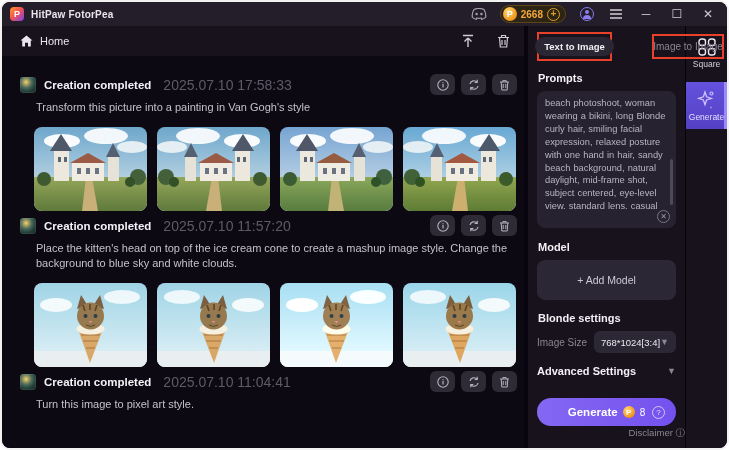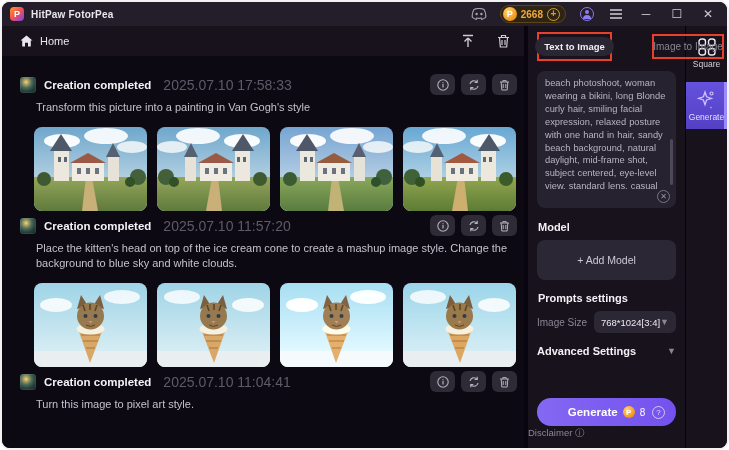--- a/index.html
+++ b/index.html
@@ -67,21 +67,21 @@
   .setting-row{display:flex;align-items:center;justify-content:space-between;margin-bottom:4px;}
   .setting-label{font-size:10px;color:#8a8694;}
   .size-select{display:flex;align-items:center;background:#2b2734;border-radius:6px;height:22px;padding:0 7px;color:#ece9f0;font-size:9.5px;}
   .adv-row{display:flex;align-items:center;justify-content:space-between;margin-top:12px;}
   .adv-label{font-size:11px;font-weight:bold;color:#f2f0f4;}
   .chev{color:#8a8694;font-size:9px;}
   .gen-btn{position:absolute;left:9px;right:9px;top:372px;height:28px;border-radius:14px;background:linear-gradient(90deg,#8468f2,#7451ee);display:flex;align-items:center;justify-content:center;gap:5px;color:#fff;}
   .gen-btn .lbl{font-size:11.5px;font-weight:bold;}
   .gen-btn .cost{font-size:10px;}
   .help-circle{position:absolute;right:11px;top:7.5px;width:13px;height:13px;border:1.2px solid rgba(255,255,255,.65);border-radius:50%;font-size:8px;line-height:11px;text-align:center;color:rgba(255,255,255,.8);}
-  .disclaimer{position:absolute;left:0;right:0;top:401px;text-align:left;font-size:9.5px;color:#8a8694;}
+  .disclaimer{position:absolute;left:0;right:0;top:401px;text-align:right;font-size:9.5px;color:#8a8694;}
 
   
   .side-item{display:flex;flex-direction:column;align-items:center;gap:3px;padding:8px 0 7px;color:#d5d2da;font-size:8.5px;}
   .side-item.first{margin-top:4px;}
   .side-item.active{background:linear-gradient(180deg,#6552dd,#5340c4);color:#e4dcff;position:relative;margin-top:6px;}
   .side-item.active:after{content:"";position:absolute;right:0;top:0;bottom:0;width:3px;background:#9c8bff;}
   svg.ic{display:block;}
 </style>
 </head>
 <body>
@@ -335,30 +335,31 @@
     <div class="panel">
       <div class="tabs">
         <div class="tab-box t1">
           <div class="tab-pill">Text to Image</div>
         </div>
         <div class="tab-box t2">
           <div class="tab-plain">Image to Image</div>
         </div>
       </div>
 
+      <div class="sec-label">Prompts</div>
       <div class="prompt-box">
         <div class="prompt-text">beach photoshoot, woman wearing a bikini, long Blonde curly hair, smiling facial expression, relaxed posture with one hand in hair, sandy beach background, natural daylight, mid-frame shot, subject centered, eye-level view, standard lens, casual and vibrant style,big breasts, huge hips, narrow waist,full_body, 8K, best quality, HDR, highly detailed, sharp focus, natural light, Physically-</div>
         <div class="pb-scroll"></div>
         <div class="clear-btn">✕</div>
       </div>
 
       <div class="sec-label" style="margin-top:13px">Model</div>
       <div class="add-model">+ Add Model</div>
 
-      <div class="sec-label" style="margin-top:12px">Prompts settings</div>
+      <div class="sec-label" style="margin-top:12px">Blonde settings</div>
       <div class="setting-row">
         <span class="setting-label">Image Size</span>
         <div class="size-select">
           <span>768*1024[3:4]</span>
           <span class="chev">▼</span>
         </div>
       </div>
 
       <div class="adv-row">
         <span class="adv-label">Advanced Settings</span>

